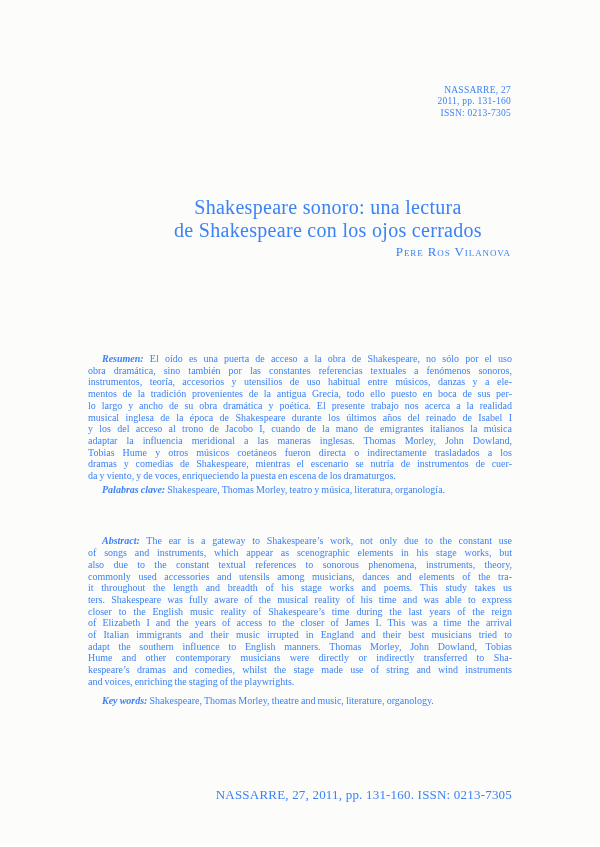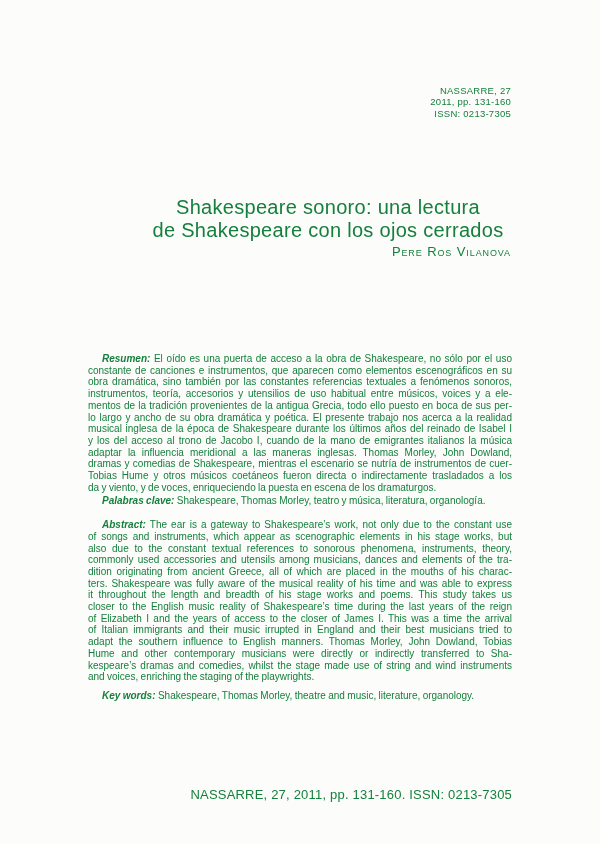--- a/index.html
+++ b/index.html
@@ -1,22 +1,22 @@
 <!DOCTYPE html>
 <html><head>
 <meta charset="utf-8">
 <style>
   html, body { margin: 0; padding: 0; background: #ffffff; }
   .page {
     position: relative;
     width: 600px;
     height: 844px;
     background: #fcfcfa;
-    font-family: Liberation Sans, sans-serif;
-    color: #15803d;
+    font-family: Liberation Serif, serif;
+    color: #3b82f6;
     overflow: hidden;
   }
   .journal-header {
     position: absolute;
     top: 85px;
     right: 89px;
     text-align: right;
     font-size: 9.5px;
     line-height: 11.3px;
     letter-spacing: 0.25px;
@@ -49,21 +49,21 @@
     width: 424px;
     font-size: 10px;
     line-height: 11.7px;
     word-spacing: -0.4px;
   }
   .line { text-align: justify; text-align-last: justify; }
   .line.first { text-indent: 14px; }
   .line.last { text-align-last: left; }
   .plabel { font-weight: bold; font-style: italic; }
   .kwline { margin-top: 2px; text-indent: 14px; text-align: justify; }
-  .para-abstract { margin-top: 12px; }
+  .para-abstract { margin-top: 40px; }
   .kwline.second { margin-top: 7px; }
   .page-footer {
     position: absolute;
     top: 787px;
     right: 88px;
     font-size: 13px;
     letter-spacing: 0.2px;
     text-align: right;
   }
 </style>
@@ -81,41 +81,39 @@
   <h1 class="article-title">
     <span>Shakespeare sonoro: una lectura</span><br>
     <span>de Shakespeare con los ojos cerrados</span>
   </h1>
 
   <div class="author-name">Pere Ros Vilanova</div>
 
   <div class="body-block">
     <div class="para">
         <div class="line first"><span class="plabel">Resumen:</span> El oído es una puerta de acceso a la obra de Shakespeare, no sólo por el uso</div>
-        <div class="line">constante de canciones e instrumentos, que aparecen como elementos escenográficos en su</div>
         <div class="line">obra dramática, sino también por las constantes referencias textuales a fenómenos sonoros,</div>
-        <div class="line">instrumentos, teoría, accesorios y utensilios de uso habitual entre músicos, voices y a ele-</div>
+        <div class="line">instrumentos, teoría, accesorios y utensilios de uso habitual entre músicos, danzas y a ele-</div>
         <div class="line">mentos de la tradición provenientes de la antigua Grecia, todo ello puesto en boca de sus per-</div>
         <div class="line">lo largo y ancho de su obra dramática y poética. El presente trabajo nos acerca a la realidad</div>
         <div class="line">musical inglesa de la época de Shakespeare durante los últimos años del reinado de Isabel I</div>
         <div class="line">y los del acceso al trono de Jacobo I, cuando de la mano de emigrantes italianos la música</div>
         <div class="line">adaptar la influencia meridional a las maneras inglesas. Thomas Morley, John Dowland,</div>
+        <div class="line">Tobias Hume y otros músicos coetáneos fueron directa o indirectamente trasladados a los</div>
         <div class="line">dramas y comedias de Shakespeare, mientras el escenario se nutría de instrumentos de cuer-</div>
-        <div class="line">Tobias Hume y otros músicos coetáneos fueron directa o indirectamente trasladados a los</div>
         <div class="line last">da y viento, y de voces, enriqueciendo la puesta en escena de los dramaturgos.</div>
       </div>
     <div class="kwline"><span class="plabel">Palabras clave:</span> Shakespeare, Thomas Morley, teatro y música, literatura, organología.</div>
     <div class="para para-abstract">
         <div class="line first"><span class="plabel">Abstract:</span> The ear is a gateway to Shakespeare’s work, not only due to the constant use</div>
         <div class="line">of songs and instruments, which appear as scenographic elements in his stage works, but</div>
         <div class="line">also due to the constant textual references to sonorous phenomena, instruments, theory,</div>
         <div class="line">commonly used accessories and utensils among musicians, dances and elements of the tra-</div>
-        <div class="line">dition originating from ancient Greece, all of which are placed in the mouths of his charac-</div>
+        <div class="line">it throughout the length and breadth of his stage works and poems. This study takes us</div>
         <div class="line">ters. Shakespeare was fully aware of the musical reality of his time and was able to express</div>
-        <div class="line">it throughout the length and breadth of his stage works and poems. This study takes us</div>
         <div class="line">closer to the English music reality of Shakespeare’s time during the last years of the reign</div>
         <div class="line">of Elizabeth I and the years of access to the closer of James I. This was a time the arrival</div>
         <div class="line">of Italian immigrants and their music irrupted in England and their best musicians tried to</div>
         <div class="line">adapt the southern influence to English manners. Thomas Morley, John Dowland, Tobias</div>
         <div class="line">Hume and other contemporary musicians were directly or indirectly transferred to Sha-</div>
         <div class="line">kespeare’s dramas and comedies, whilst the stage made use of string and wind instruments</div>
         <div class="line last">and voices, enriching the staging of the playwrights.</div>
       </div>
     <div class="kwline second"><span class="plabel">Key words:</span> Shakespeare, Thomas Morley, theatre and music, literature, organology.</div>
   </div>

